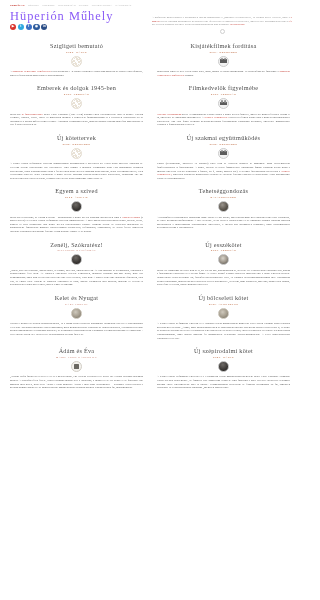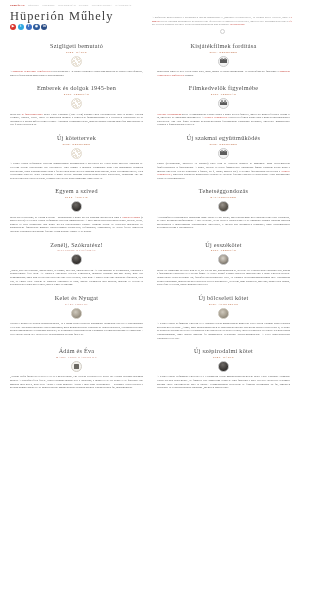--- a/index.html
+++ b/index.html
@@ -29,21 +29,21 @@
     font-size:2.5px;letter-spacing:.12px;
     color:#b9b9b9;text-transform:uppercase;
     font-family:"Liberation Sans",sans-serif;
     white-space:nowrap;
   }
   .brandblock{padding:1px 0 0 10px;}
   .brand{
     font-family:"Liberation Serif",serif;
     font-size:12.4px;line-height:13px;
     letter-spacing:1.0px;
-    color:#404040;
+    color:#8b5cf6;
     white-space:nowrap;
   }
   .social{display:flex;gap:1.6px;padding:1.4px 0 0 10px;}
   .soc{
     width:6.2px;height:6.2px;border-radius:50%;
     display:flex;align-items:center;justify-content:center;
     color:#fff;font-size:3.4px;font-weight:700;
     font-family:"Liberation Sans",sans-serif;
     line-height:1;
   }

